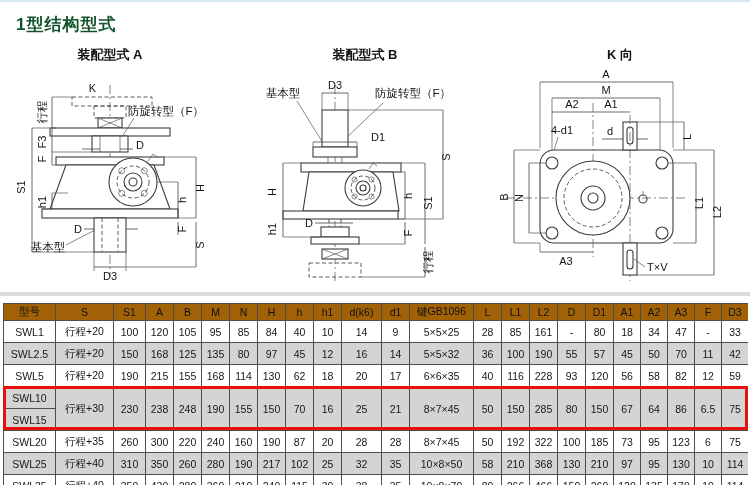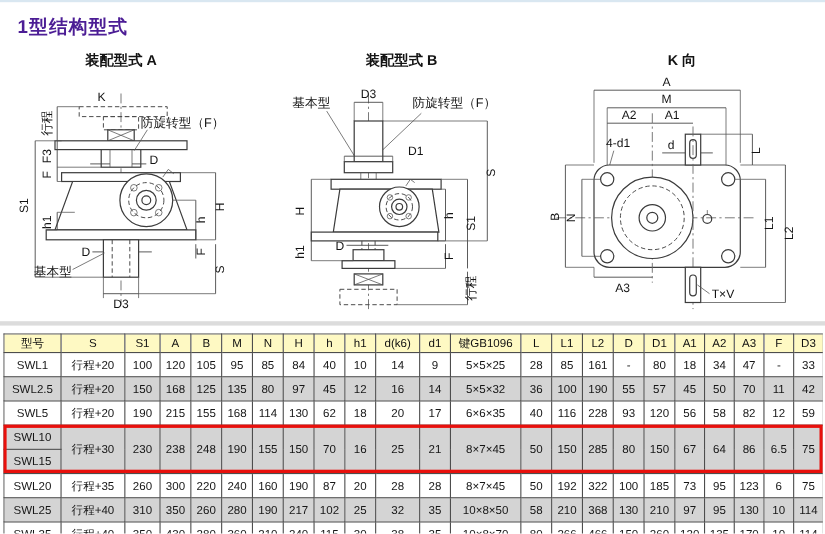--- a/index.html
+++ b/index.html
@@ -1,37 +1,37 @@
 <!DOCTYPE html>
 <html><head>
 <meta charset="utf-8">
 <style>
   html,body{margin:0;padding:0;}
   body{width:750px;height:485px;position:relative;background:#fff;overflow:hidden;
        font-family:"Liberation Sans","DejaVu Sans",sans-serif;color:#111;}
   .topstrip{position:absolute;left:0;top:0;width:750px;height:2px;background:#d9e7f1;}
-  .page-title{position:absolute;left:16px;top:13px;font-size:17px;font-weight:bold;letter-spacing:1px;color:#4c1d95;text-align:center;}
+  .page-title{position:absolute;left:16px;top:13px;font-size:17px;font-weight:bold;letter-spacing:1px;color:#14532d;text-align:center;}
   .diag{position:absolute;top:45px;}
   .diag svg{display:block;}
   .divider{position:absolute;left:0;top:292px;width:750px;height:4px;background:#dcdcdc;}
   
   .ln{fill:none;stroke:#3c3c3c;stroke-width:1.1px;}
   .lnf{fill:#fff;stroke:#3c3c3c;stroke-width:1.1px;}
   .thin{fill:none;stroke:#555;stroke-width:0.7px;}
   .dsh{fill:none;stroke:#4a4a4a;stroke-width:0.9px;stroke-dasharray:4 2.5;}
   .ctr{fill:none;stroke:#666;stroke-width:0.8px;stroke-dasharray:9 3 2 3;}
   .dim{fill:none;stroke:#444;stroke-width:0.8px;}
   text.dl{font-family:"Liberation Sans","DejaVu Sans",sans-serif;font-size:11px;fill:#141414;}
   text.cjk{font-size:11.5px;}
   text.dtitle{font-size:13px;font-weight:600;fill:#141414;}
   
   .tbl-wrap{position:absolute;left:3px;top:303px;width:745px;height:182px;overflow:hidden;}
   table{border-collapse:collapse;table-layout:fixed;width:745px;}
   th,td{border:1px solid #4d4d4d;text-align:center;vertical-align:middle;padding:0;overflow:hidden;white-space:nowrap;}
-  thead th{height:16px;background:#fef9c3;font-weight:normal;font-size:10.5px;color:#101010;}
+  thead th{height:16px;background:#a16207;font-weight:normal;font-size:10.5px;color:#101010;}
   tbody td{height:21px;font-size:10.5px;background:#fff;color:#161616;}
   tr.shaded td{background:#d4d4d4;}
   .hl-box{position:absolute;left:0;width:745px;border:3px solid #e8100c;box-sizing:border-box;pointer-events:none;}
 </style>
 </head>
 <body>
 
 <div class="topstrip"></div>
 <div class="page-title">1型结构型式</div>
 

